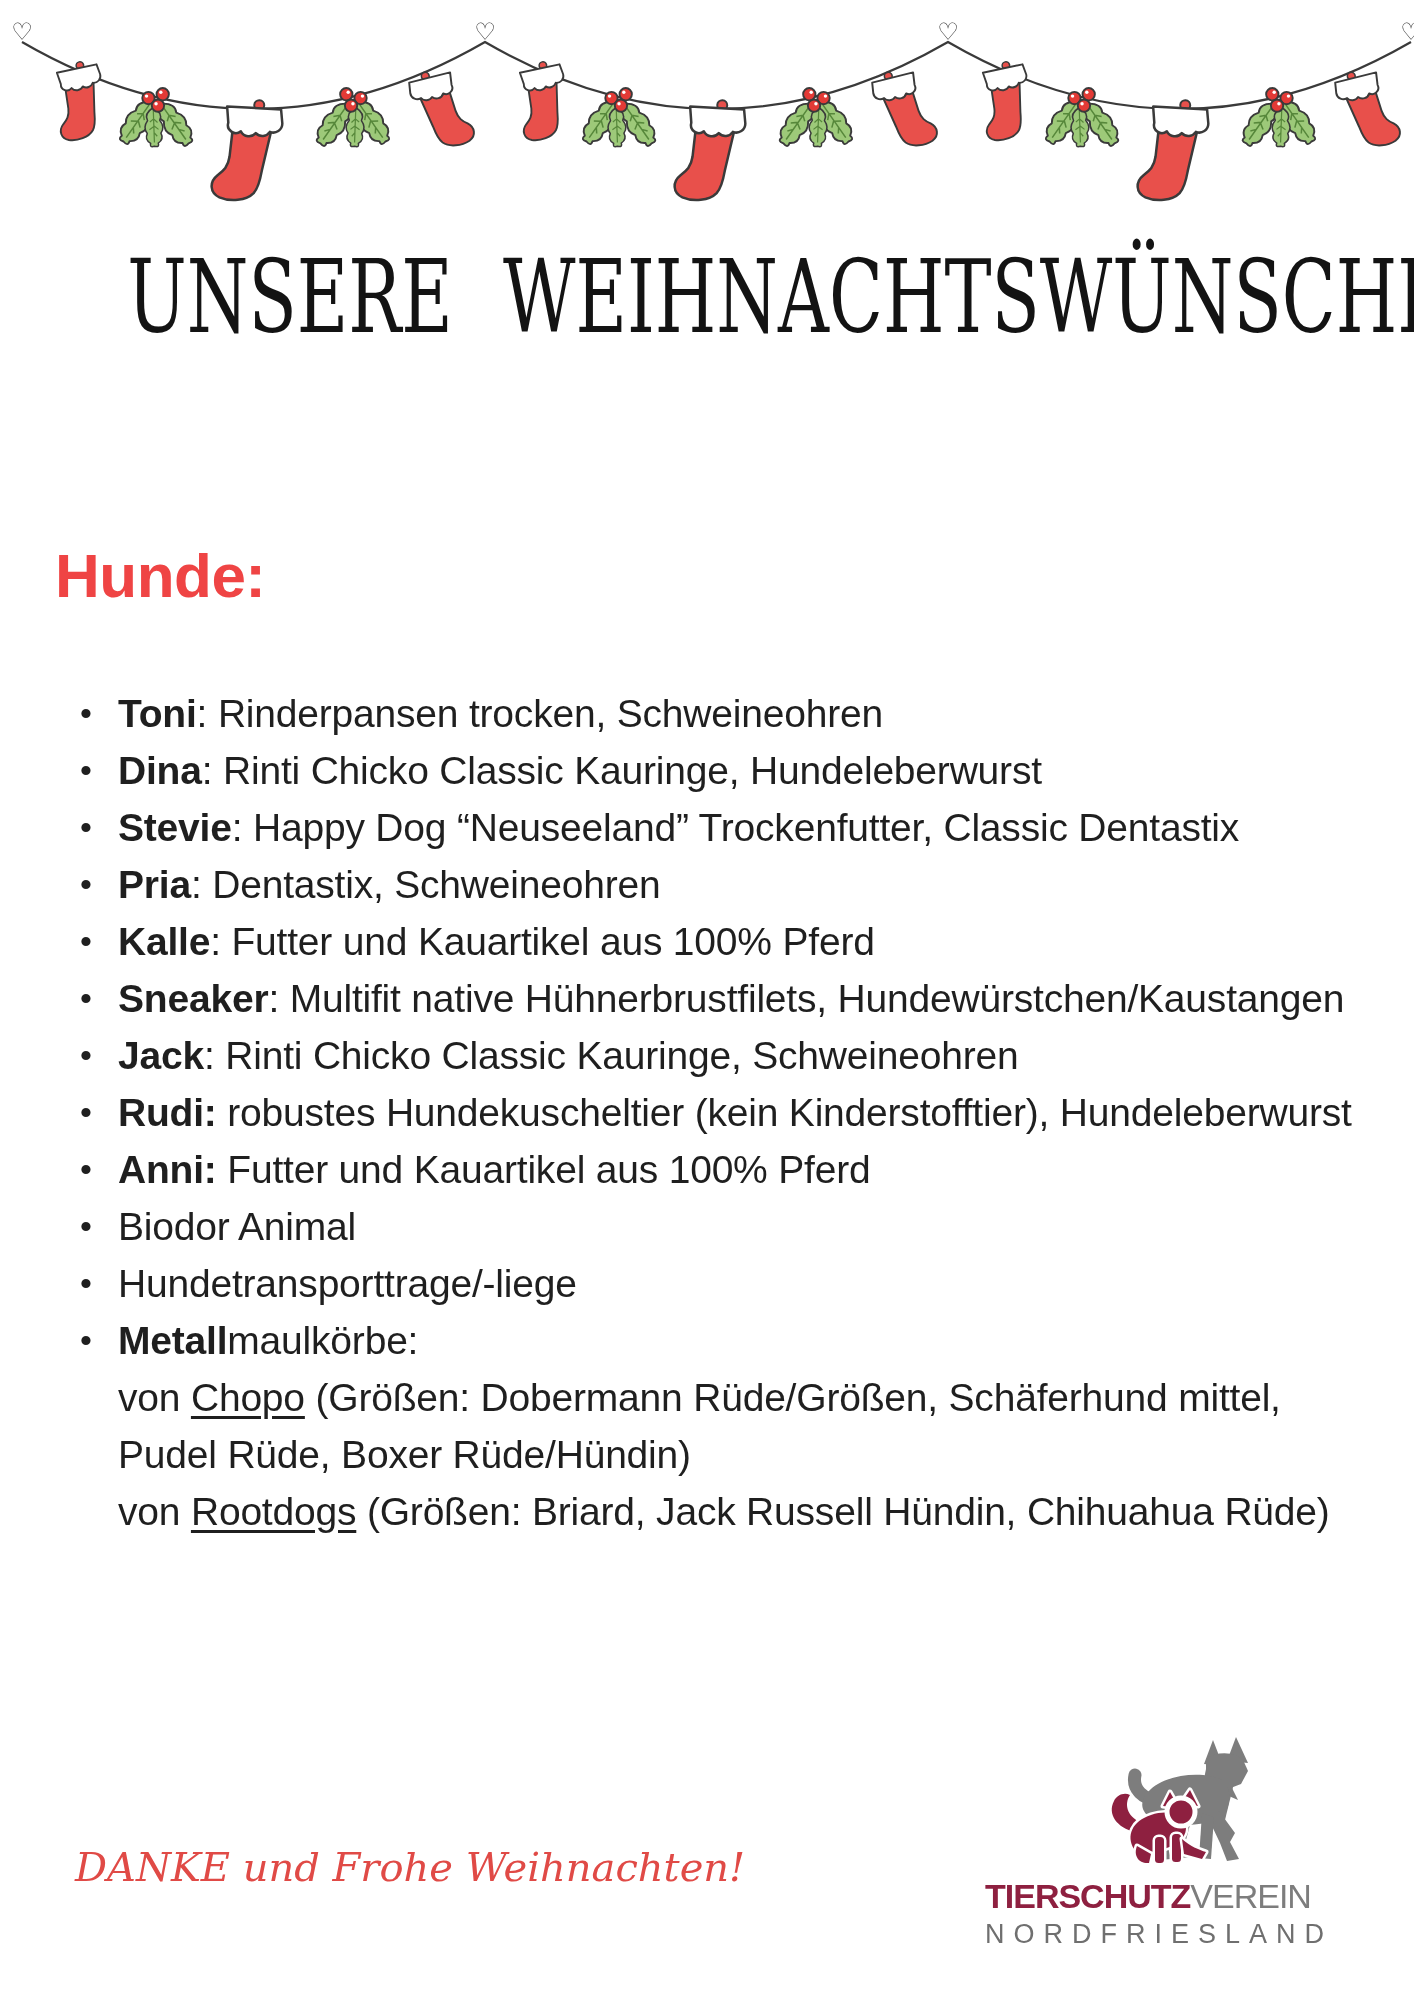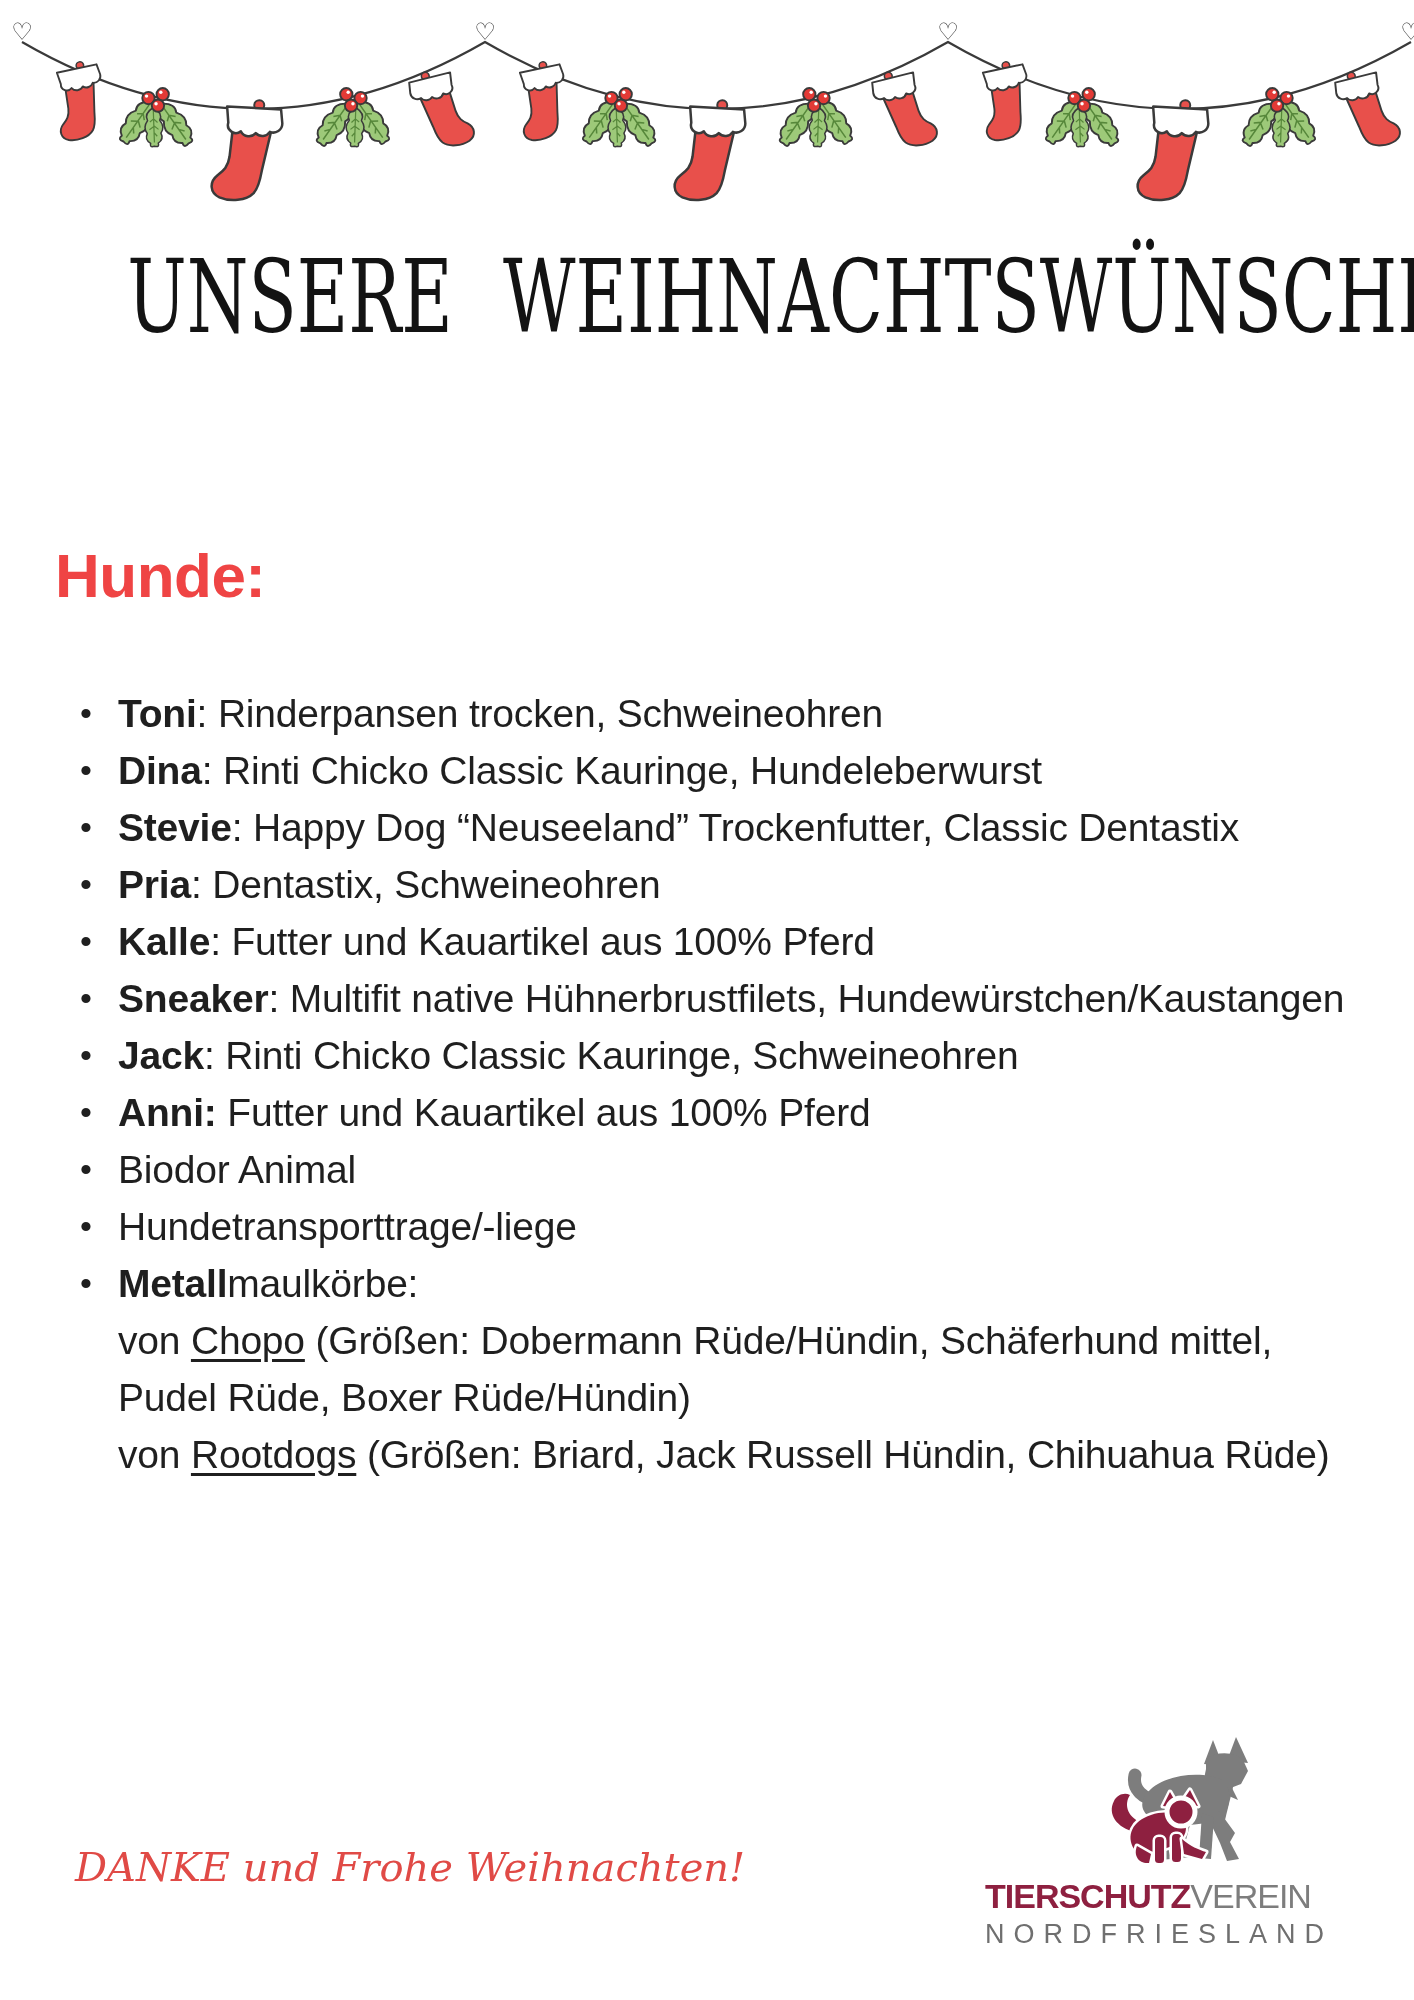--- a/index.html
+++ b/index.html
@@ -136,29 +136,30 @@
     <h2 class="section-heading">Hunde:</h2>
 
     <ul class="wishlist first">
       <li class="bulleted"><span class="bold">Toni</span><span>: Rinderpansen trocken, Schweineohren</span></li>
       <li class="bulleted"><span class="bold">Dina</span><span>: Rinti Chicko Classic Kauringe, Hundeleberwurst</span></li>
       <li class="bulleted"><span class="bold">Stevie</span><span>: Happy Dog “Neuseeland” Trockenfutter, Classic Dentastix</span></li>
       <li class="bulleted"><span class="bold">Pria</span><span>: Dentastix, Schweineohren</span></li>
       <li class="bulleted"><span class="bold">Kalle</span><span>: Futter und Kauartikel aus 100% Pferd</span></li>
       <li class="bulleted"><span class="bold">Sneaker</span><span>: Multifit native Hühnerbrustfilets, Hundewürstchen/Kaustangen</span></li>
       <li class="bulleted"><span class="bold">Jack</span><span>: Rinti Chicko Classic Kauringe, Schweineohren</span></li>
+      <li class="bulleted"><span class="bold">Rudi:</span><span> robustes Hundekuscheltier (kein Kinderstofftier), Hundeleberwurst</span></li>
       <li class="bulleted"><span class="bold">Anni:</span><span> Futter und Kauartikel aus 100% Pferd</span></li>
     </ul>
 
 
     <ul class="wishlist">
       <li class="bulleted"><span>Biodor Animal</span></li>
       <li class="bulleted"><span>Hundetransporttrage/-liege</span></li>
       <li class="bulleted"><span class="bold">Metall</span><span>maulkörbe:</span></li>
-      <li><span>von </span><span class="u">Chopo</span><span> (Größen: Dobermann Rüde/Hündin, Schäferhund mittel,</span></li>
+      <li><span>von </span><span class="u">Chopo</span><span> (Größen: Dobermann Rüde/Größen, Schäferhund mittel,</span></li>
       <li><span>Pudel Rüde, Boxer Rüde/Hündin)</span></li>
       <li><span>von </span><span class="u">Rootdogs</span><span> (Größen: Briard, Jack Russell Hündin, Chihuahua Rüde)</span></li>
     </ul>
   </div>
 
   <div class="thanks">DANKE und Frohe Weihnachten!</div>
 
   <div class="logo">
     <svg class="logo-animals" width="380" height="212" viewBox="0 0 380 212" xmlns="http://www.w3.org/2000/svg">
 

